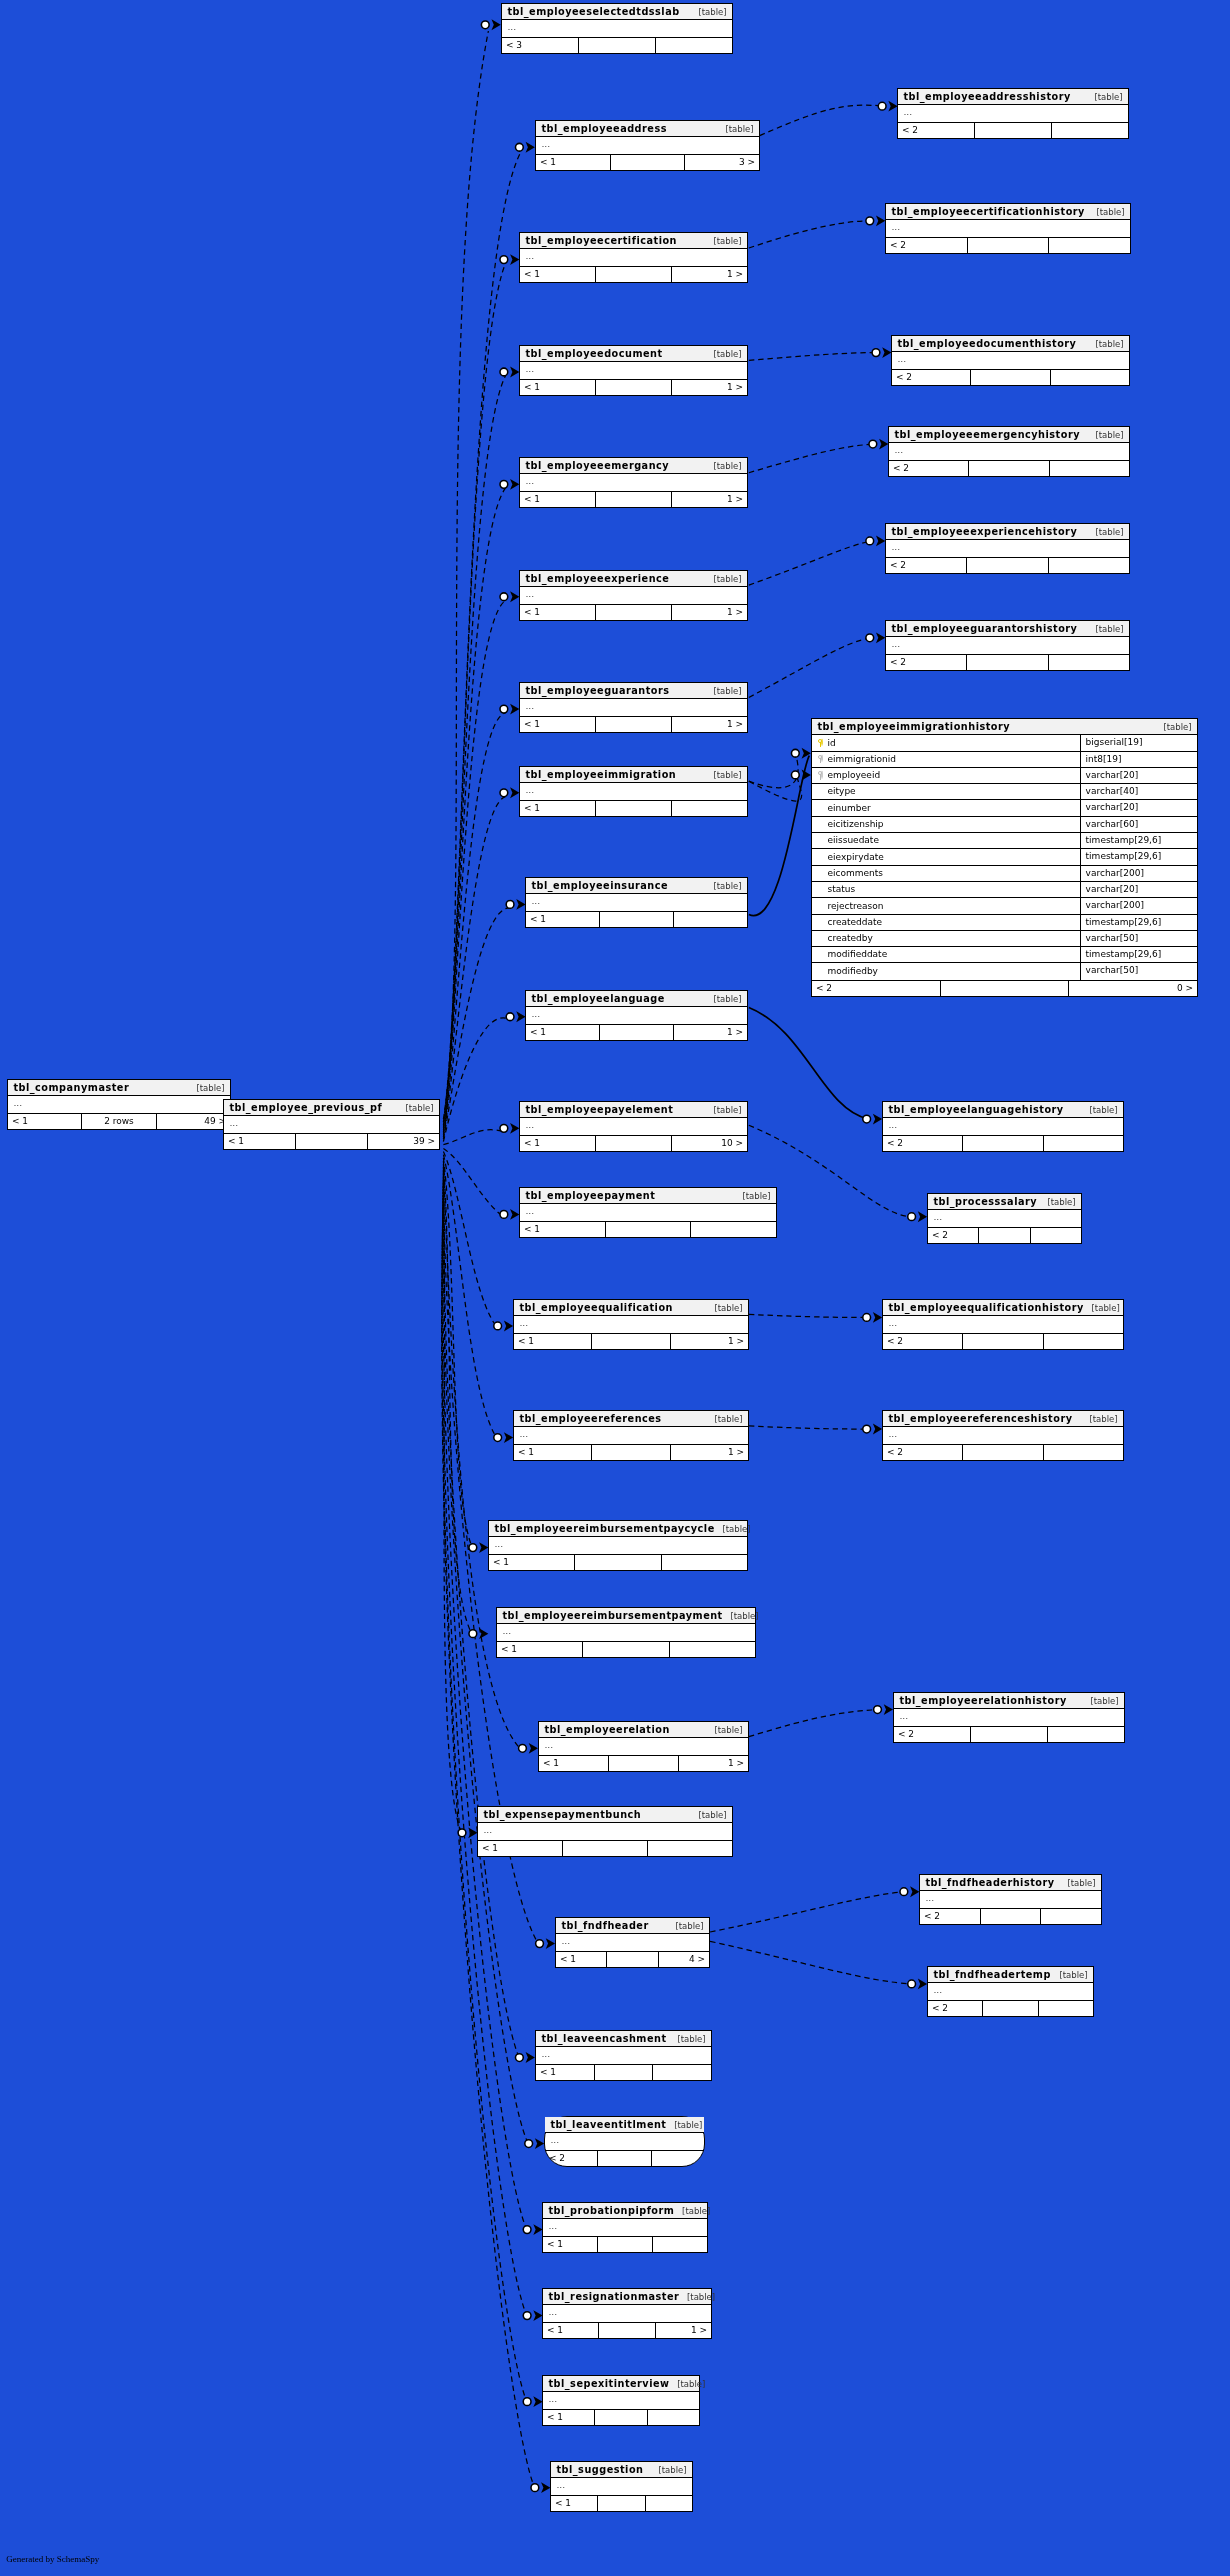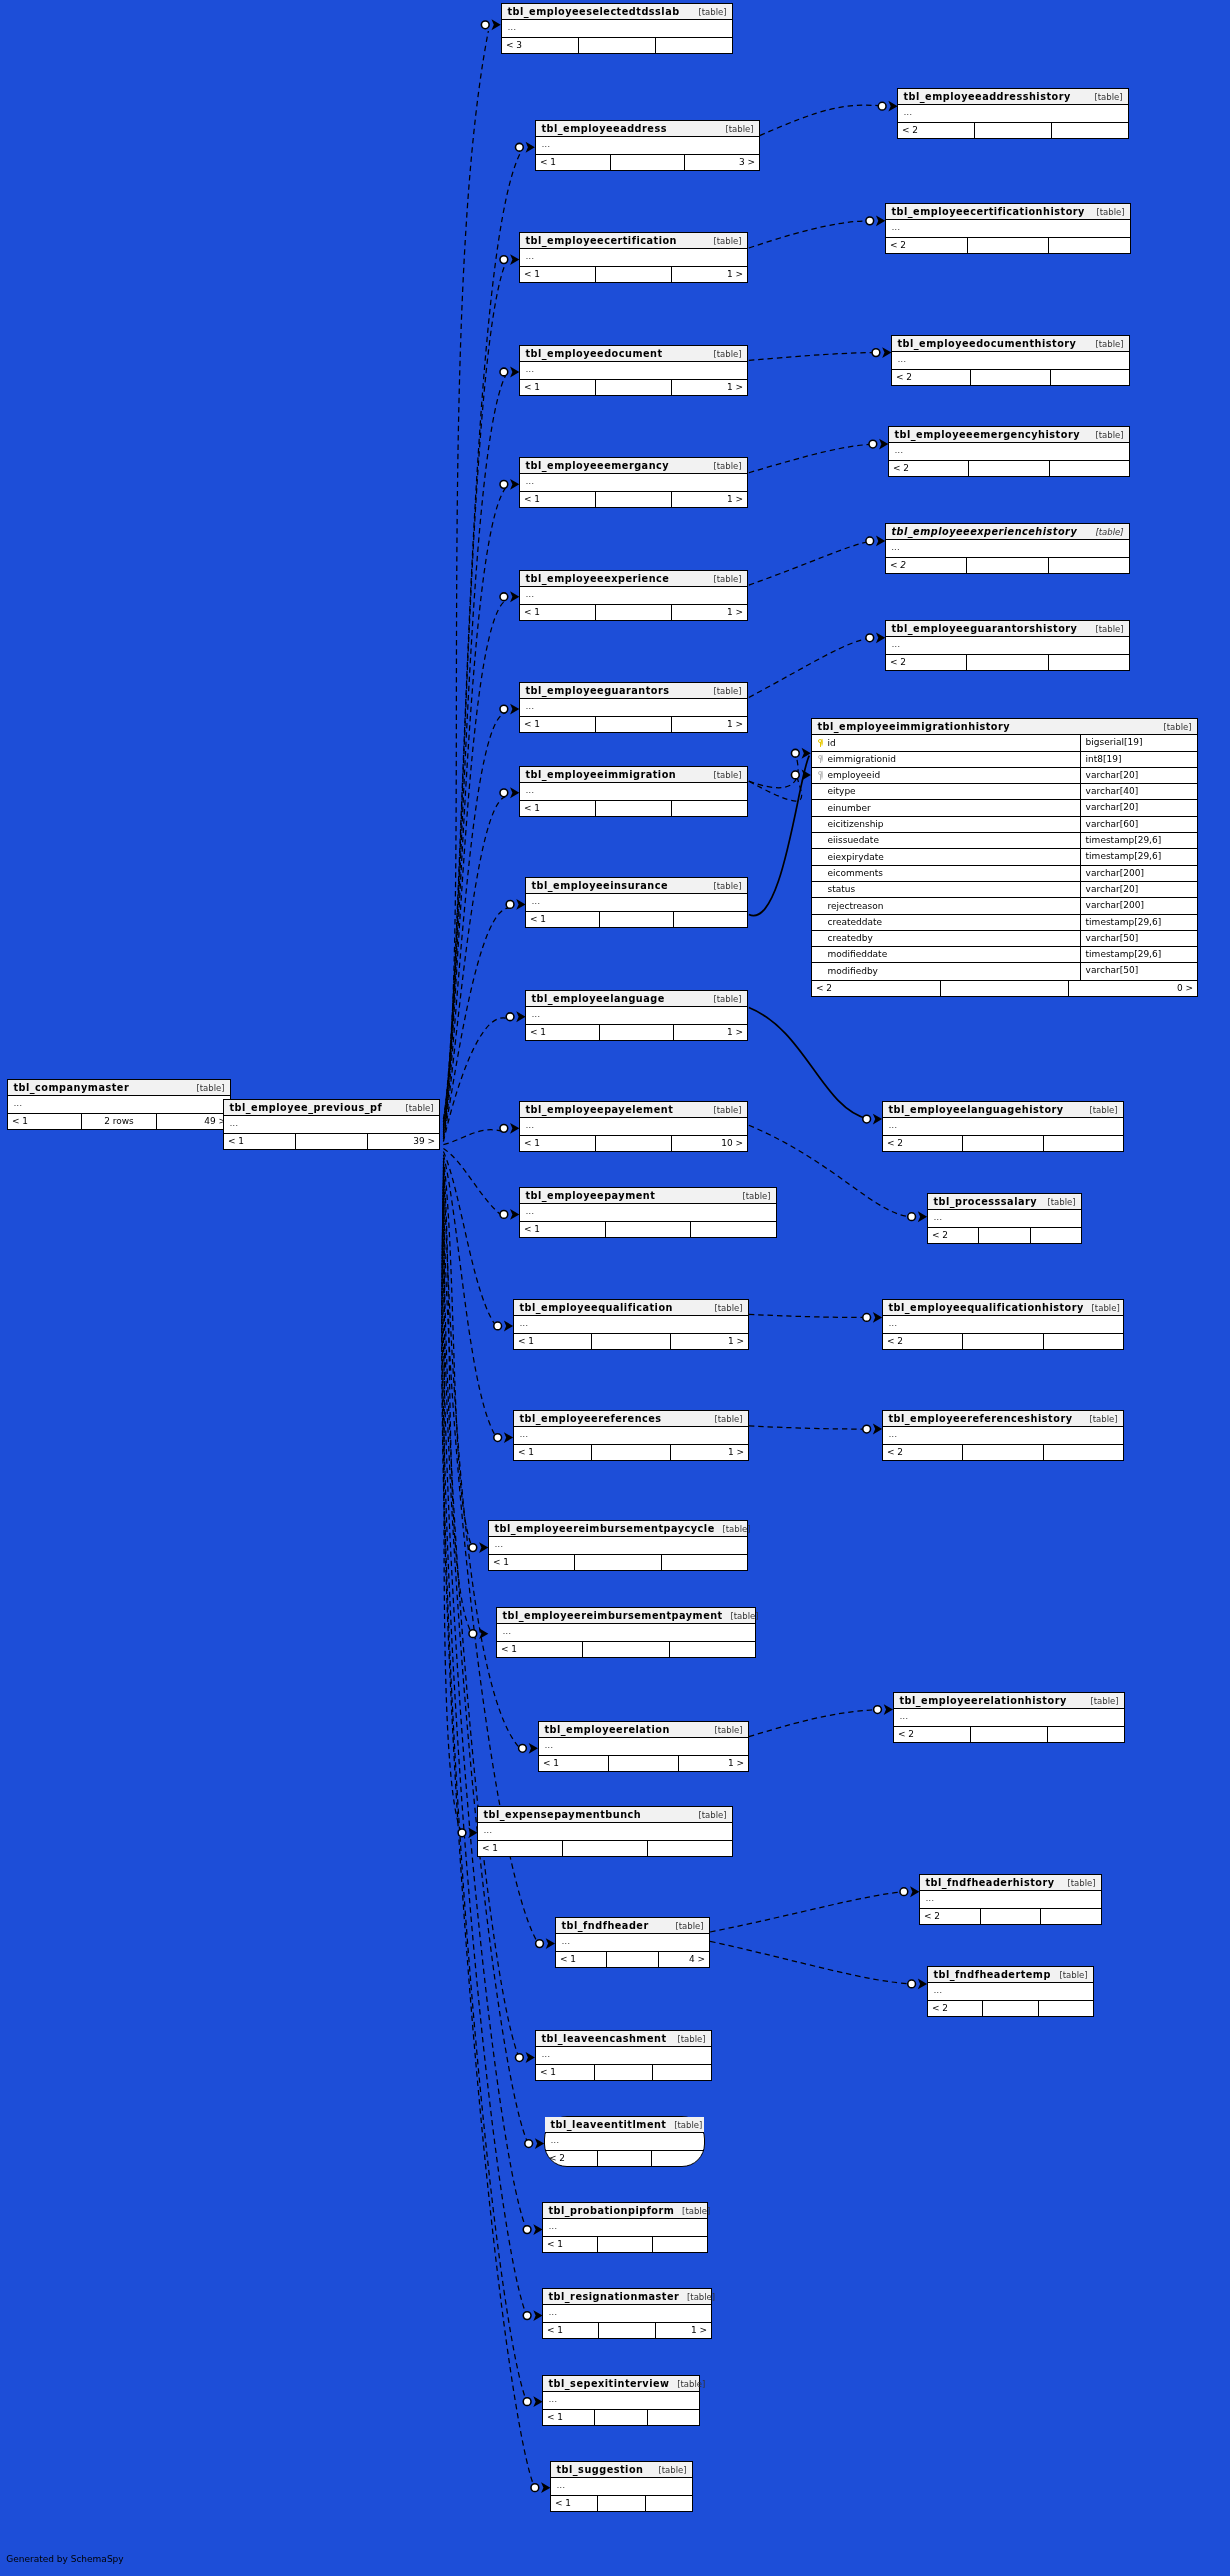--- a/index.html
+++ b/index.html
@@ -24,21 +24,21 @@
   .tbl.exp .col{display:flex;height:16.3px;border-bottom:0.8px solid #000;box-sizing:border-box;font-size:9px;}
   .tbl.exp .col:last-of-type{border-bottom:none;}
   .tbl.exp .col .cn{flex:1;padding:0 4.6px;line-height:14.7px;border-right:0.8px solid #000;display:flex;align-items:center;gap:3.9px;box-sizing:border-box;}
   .tbl.exp .col .ct{width:116px;padding:0 4.6px;line-height:14.7px;box-sizing:border-box;}
   .keyi{display:inline-block;width:7px;height:8.5px;position:relative;flex:0 0 7px;}
   .keyi::before{content:"";position:absolute;left:1.5px;top:0;width:3.9px;height:3.9px;border:1.2px solid #b8b8b8;border-radius:50%;box-sizing:border-box;}
   .keyi::after{content:"";position:absolute;left:3.1px;top:3.1px;width:1.2px;height:5.4px;background:#b8b8b8;box-shadow:1.5px -1.5px 0 0 #b8b8b8,1.5px -3.1px 0 0 #b8b8b8;}
   .keyi.pk::before{border-color:#e8c800;}
   .keyi.pk::after{background:#e8c800;box-shadow:1.5px -1.5px 0 0 #e8c800,1.5px -3.1px 0 0 #e8c800;}
 
-  .credit{position:absolute;font-size:9px;color:#000;}
+  .credit{position:absolute;font-size:9px;color:#000;font-family:Liberation Serif, serif;}
 </style>
 </head>
 <body>
 
 <div id="canvas">
 
   <svg id="edges" viewBox="0 0 1588 3324" preserveAspectRatio="none">
     <defs>
       <g id="cf">
         <circle cx="0" cy="0" r="5" fill="#fff" stroke="#000" stroke-width="2"></circle>
@@ -244,21 +244,21 @@
           <span class="nm">tbl_employeeemergancy</span>
           <span class="tg">[table]</span>
         </div>
         <div class="ell">...</div>
         <div class="foot">
           <span class="c l">&lt; 1</span>
           <span class="c m"></span>
           <span class="c r">1 &gt;</span>
         </div>
       </div>
-      <div class="tbl" style="left: 885px; top: 523px; width: 245px; font-style: italic;">
+      <div class="tbl" style="left: 885px; top: 523px; width: 245px;">
         <div class="hdr">
           <span class="nm">tbl_employeeexperiencehistory</span>
           <span class="tg">[table]</span>
         </div>
         <div class="ell">...</div>
         <div class="foot">
           <span class="c l">&lt; 2</span>
           <span class="c m"></span>
           <span class="c r"></span>
         </div>

